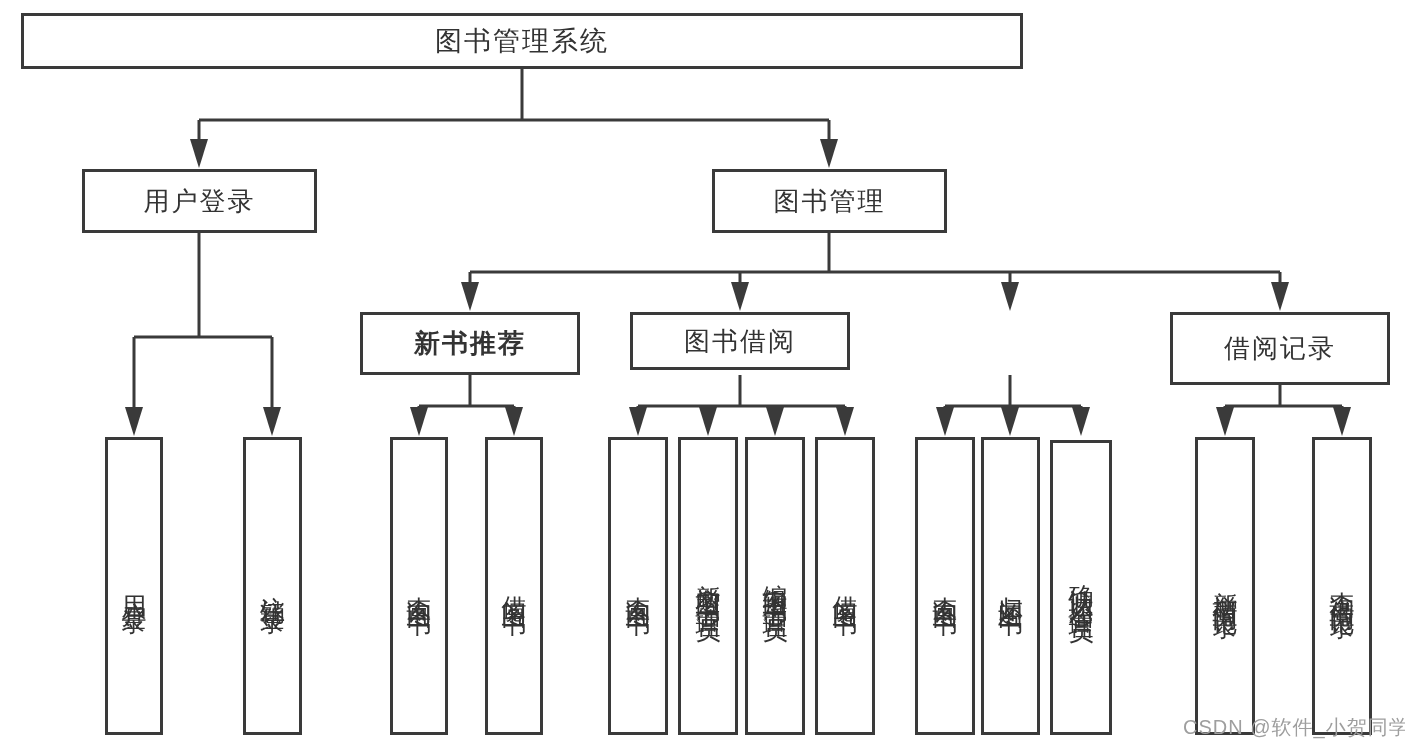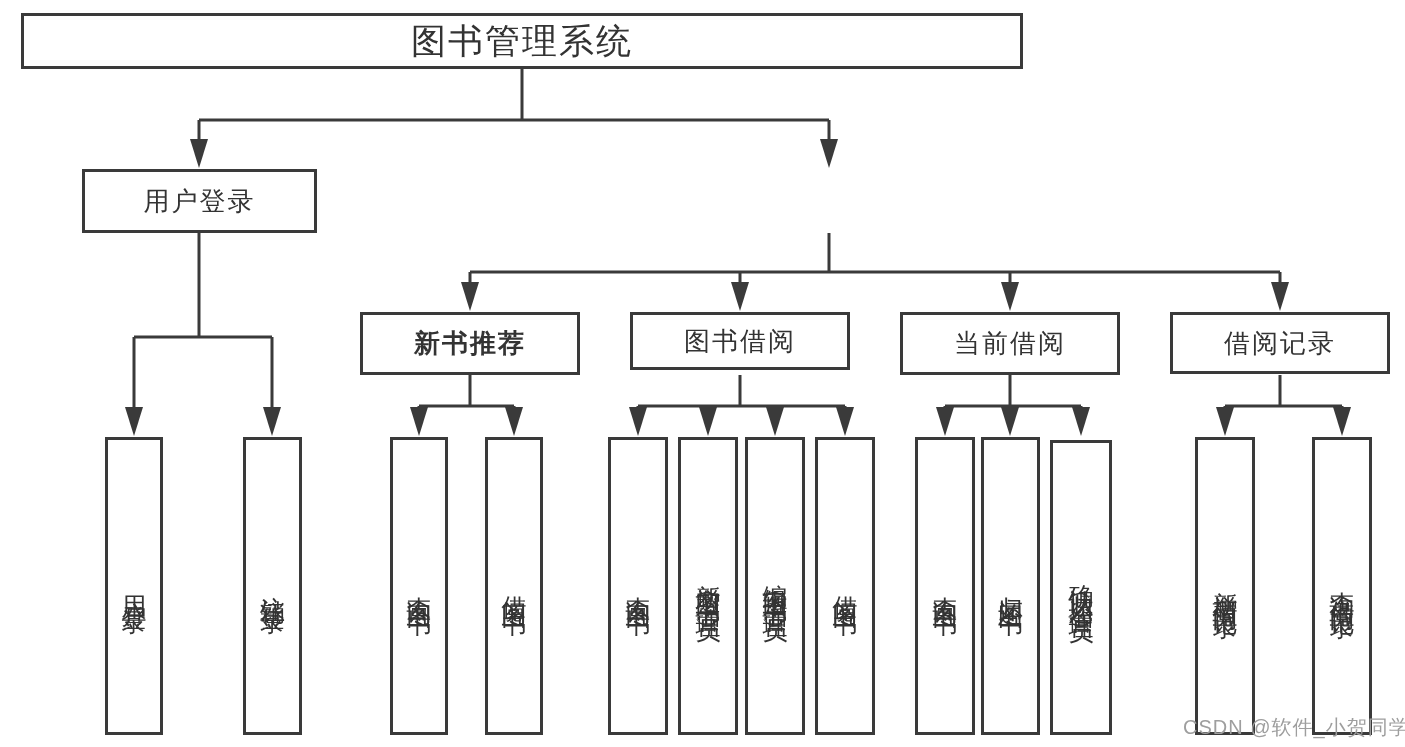--- a/index.html
+++ b/index.html
@@ -31,21 +31,21 @@
     justify-content: center;
     z-index: 1;
   }
   .hlabel {
     color: #333333;
     font-size: 26px;
     letter-spacing: 2px;
     white-space: nowrap;
   }
   .root-label {
-    font-size: 35px;
+    font-size: 27px;
   }
   .vlabel {
     writing-mode: vertical-rl;
     text-orientation: mixed;
     color: #333333;
     font-size: 25px;
     letter-spacing: 5px;
     line-height: 1;
     white-space: nowrap;
   }
@@ -105,31 +105,31 @@
     </g>
   </svg>
 
   <div class="box" style="left:21px; top:13px; width:1002px; height:56px;">
     <span class="hlabel root-label">图书管理系统</span>
   </div>
 
   <div class="box" style="left:82px; top:169px; width:235px; height:64px;">
     <span class="hlabel">用户登录</span>
   </div>
+  <div class="box" style="left:712px; top:169px; width:235px; height:64px;">
+    <span class="hlabel">图书管理</span>
+  </div>
 
   <div class="box" style="left:360px; top:312px; width:220px; height:63px;font-weight:bold;">
     <span class="hlabel">新书推荐</span>
   </div>
   <div class="box" style="left:630px; top:312px; width:220px; height:58px;">
     <span class="hlabel">图书借阅</span>
   </div>
-  <div class="box" style="left:900px; top:312px; width:220px; height:63px;">
-    <span class="hlabel">当前借阅</span>
-  </div>
-  <div class="box" style="left:1170px; top:312px; width:220px; height:62px;">
+  <div class="box" style="left:1170px; top:312px; width:220px; height:73px;">
     <span class="hlabel">借阅记录</span>
   </div>
 
   <div class="box" style="left:105px; top:437px; width:58px; height:298px;">
     <span class="vlabel">用户登录</span>
   </div>
   <div class="box" style="left:243px; top:437px; width:59px; height:298px;">
     <span class="vlabel">注销登录</span>
   </div>
 

